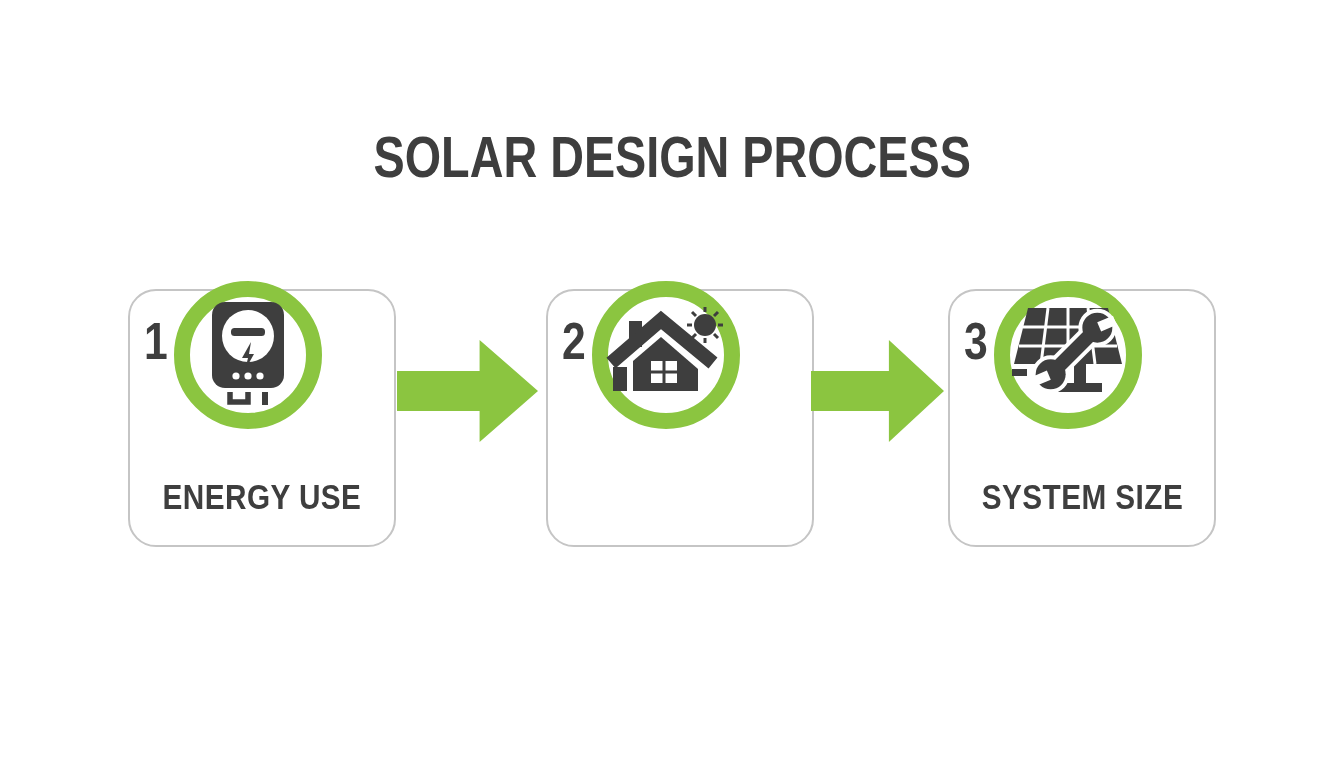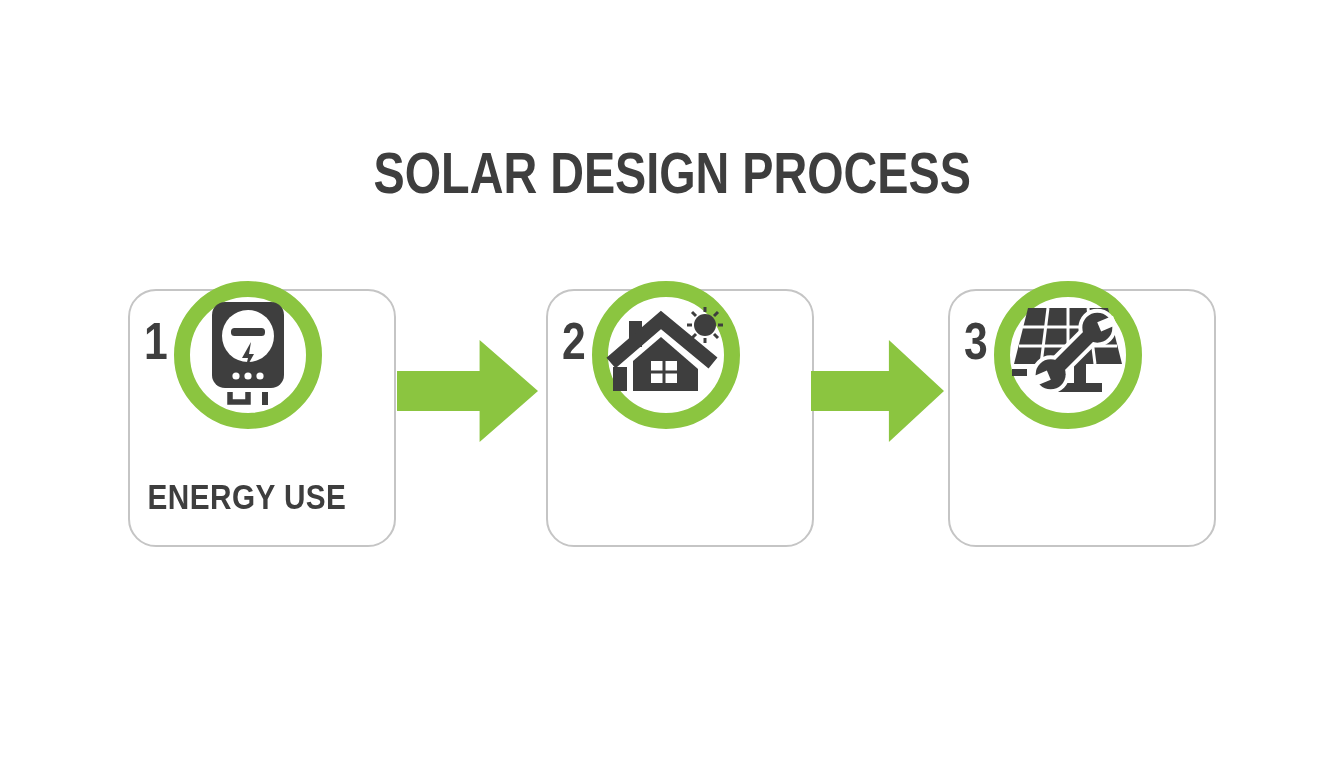--- a/index.html
+++ b/index.html
@@ -12,21 +12,21 @@
   html,body{width:1344px;height:768px;overflow:hidden;}
   body{
     background:var(--background);
     font-family:"Liberation Sans","DejaVu Sans",sans-serif;
     position:relative;
   }
   .canvas{position:absolute;top:0;left:0;width:1344px;height:768px;}
 
   .title{
     position:absolute;
-    top:140px;left:0;width:1344px;
+    top:124px;left:0;width:1344px;
     text-align:center;
     font-size:57px;
     font-weight:bold;
     color:var(--dark);
     letter-spacing:0px;
   }
   .title .condensed{
     display:inline-block;
     transform:scaleX(0.82);
     transform-origin:center;
@@ -68,20 +68,21 @@
     display:flex;
     align-items:center;
     justify-content:center;
   }
   .ring svg{color:var(--dark);}
 
   .step-label{
     position:absolute;
     top:186px;left:0;
     width:100%;
+    text-align:center;
     font-size:35px;
     font-weight:bold;
     color:var(--dark);
     letter-spacing:0.5px;
   }
   .step-label .condensed{
     display:inline-block;
     transform:scaleX(0.85);
     transform-origin:center;
     white-space:nowrap;
@@ -200,15 +201,18 @@
             <rect x="-11" y="-34" width="22" height="68" fill="#ffffff"></rect>
             <circle cx="0" cy="-33" r="15" fill="currentColor"></circle>
             <circle cx="0" cy="33" r="15" fill="currentColor"></circle>
             <rect x="-7" y="-35" width="14" height="70" fill="currentColor"></rect>
             <rect x="-5" y="-52" width="10" height="17" fill="#ffffff" transform="rotate(22 0 -33)"></rect>
             <rect x="-5" y="35" width="10" height="17" fill="#ffffff" transform="rotate(22 0 33)"></rect>
           </g>
         </svg>
       </span>
     </div>
+    <div class="step-label">
+      <span class="condensed">SYSTEM SIZE</span>
+    </div>
   </div>
 
 </div>
 
 </body></html>

